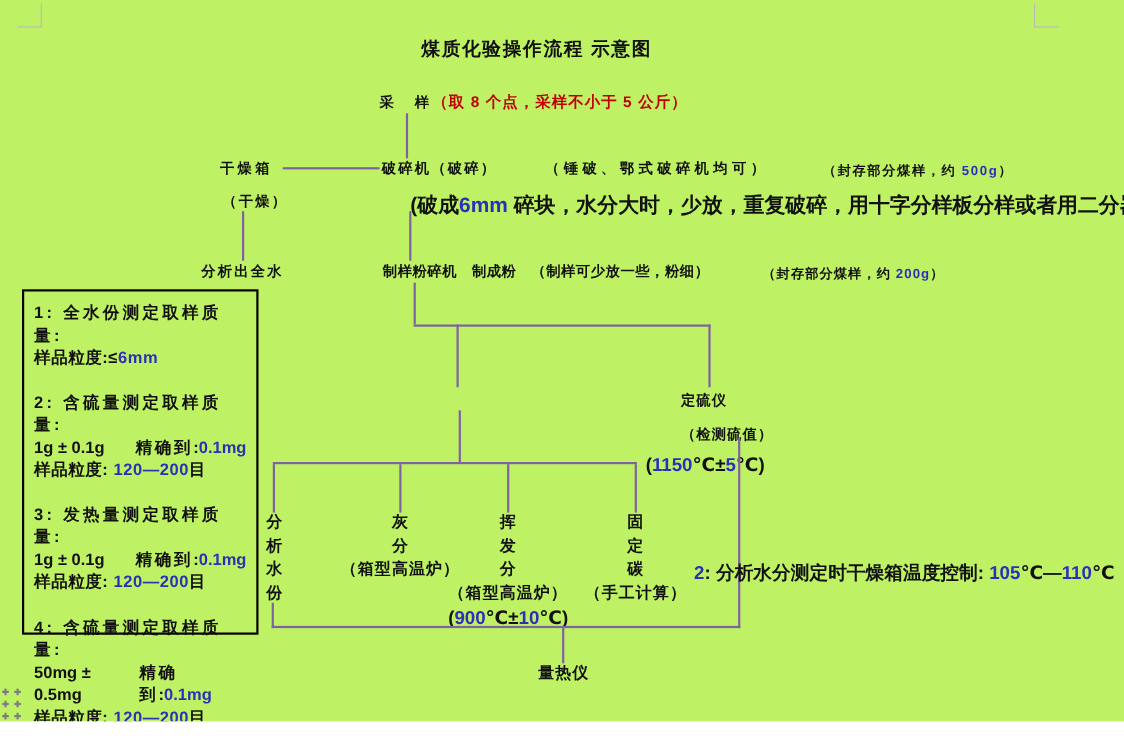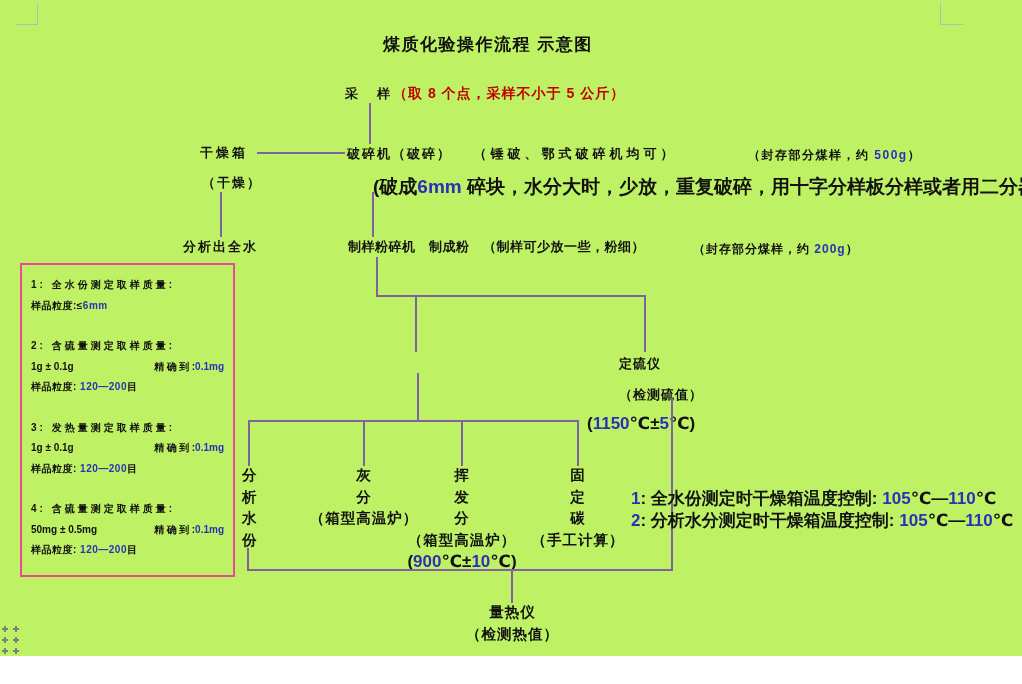--- a/index.html
+++ b/index.html
@@ -21,21 +21,21 @@
   .ls1 { letter-spacing:1px; } .ls2 { letter-spacing:2px; }
   .ls3 { letter-spacing:3px; } .ls4 { letter-spacing:4px; }
   .red { color:#c00000; font-size:14px; letter-spacing:1px; }
   .small { font-size:12px; letter-spacing:1.5px; }
   .note { font-size:19px; }
   .temp { font-size:17px; }
   .num  { color:#2e2eb8; }
   
   .spec-box {
     position:absolute; left:20px; top:263px; width:215px; height:314px;
-    border:2px solid #ec4899; padding:10px 9px 12px 9px; font-size:10px; line-height:20.5px;
+    border:2px solid #000000; padding:10px 9px 12px 9px; font-size:15px; line-height:20.5px;
   }
   .spec-item { margin-bottom:20px; }
   .spec-h { letter-spacing:3px; }
   .spec-row { display:flex; justify-content:space-between; }
   .spec-lbl { letter-spacing:2.5px; }
   .spec-p { letter-spacing:0.5px; }
   
   .col { position:absolute; text-align:center; line-height:21.5px; font-size:14.5px; letter-spacing:1px; }
   .col .temp { letter-spacing:0; }
   .vcol { position:absolute; width:18px; line-height:21.5px; font-size:14.5px; }
@@ -63,21 +63,21 @@
   <div class="abs" style="left:345px;top:84px;">
     <span class="fl ls3">采　样</span><span class="red">（取 8 个点，采样不小于 5 公斤）</span>
   </div>
 
   <div class="lv" style="left:369px;top:103px;height:41px;"></div>
 
   <div class="abs fl ls3" style="left:200px;top:144px;">干燥箱</div>
   <div class="lh" style="left:257px;top:152px;width:88px;"></div>
   <div class="abs" style="left:347px;top:144px;">
     <span class="fl ls2">破碎机（破碎）</span>
-    <span class="fl ls4" style="margin-left:17px;text-align:right;">（锤破、鄂式破碎机均可）</span>
+    <span class="fl ls4" style="margin-left:39px;text-align:right;">（锤破、鄂式破碎机均可）</span>
   </div>
   <div class="abs small auto-num" style="left:748px;top:147px;">（封存部分煤样，约 <span class="num">500g</span>）</div>
 
   <div class="abs fl ls2" style="left:202px;top:174px;">（干燥）</div>
   <div class="abs note auto-num" style="left:373px;top:174px;">(破成<span class="num">6mm</span> 碎块，水分大时，少放，重复破碎，用十字分样板分样或者用二分器分样)</div>
 
   <div class="lv" style="left:220px;top:192px;height:45px;"></div>
   <div class="lv" style="left:372px;top:192px;height:45px;"></div>
 
   <div class="abs fl ls2" style="left:183px;top:238px;">分析出全水</div>
@@ -122,30 +122,28 @@
     <div class="temp auto-num">(<span class="num">900</span>℃±<span class="num">10</span>℃)</div>
   </div>
 
   <div class="col" style="left:517px;top:465px;width:122px;">
     <div>固</div>
     <div>定</div>
     <div>碳</div>
     <div>（手工计算）</div>
   </div>
 
-  <div class="abs temp auto-num" style="left:631px;top:487px;"><span class="num">1</span>: 全水份测定时干燥箱温度控制: <span class="num">105</span>℃—<span class="num">110</span>℃</div>
   <div class="abs temp auto-num" style="left:631px;top:509px;"><span class="num">2</span>: 分析水分测定时干燥箱温度控制: <span class="num">105</span>℃—<span class="num">110</span>℃</div>
 
   <div class="lv" style="left:247px;top:548px;height:23px;"></div>
   <div class="lh" style="left:247px;top:569px;width:426px;"></div>
   <div class="lv" style="left:511px;top:571px;height:32px;"></div>
 
   <div class="col" style="left:445px;top:602px;width:135px;">
     <div>量热仪</div>
-    <div>（检测热值）</div>
   </div>
 
   <div class="spec-box">
     <div class="spec-item">
       <div class="spec-h">1: 全水份测定取样质量:</div>
       <div class="spec-p auto-num">样品粒度:≤<span class="num">6mm</span></div>
     </div>
     <div class="spec-item">
       <div class="spec-h">2: 含硫量测定取样质量:</div>
       <div class="spec-row">

